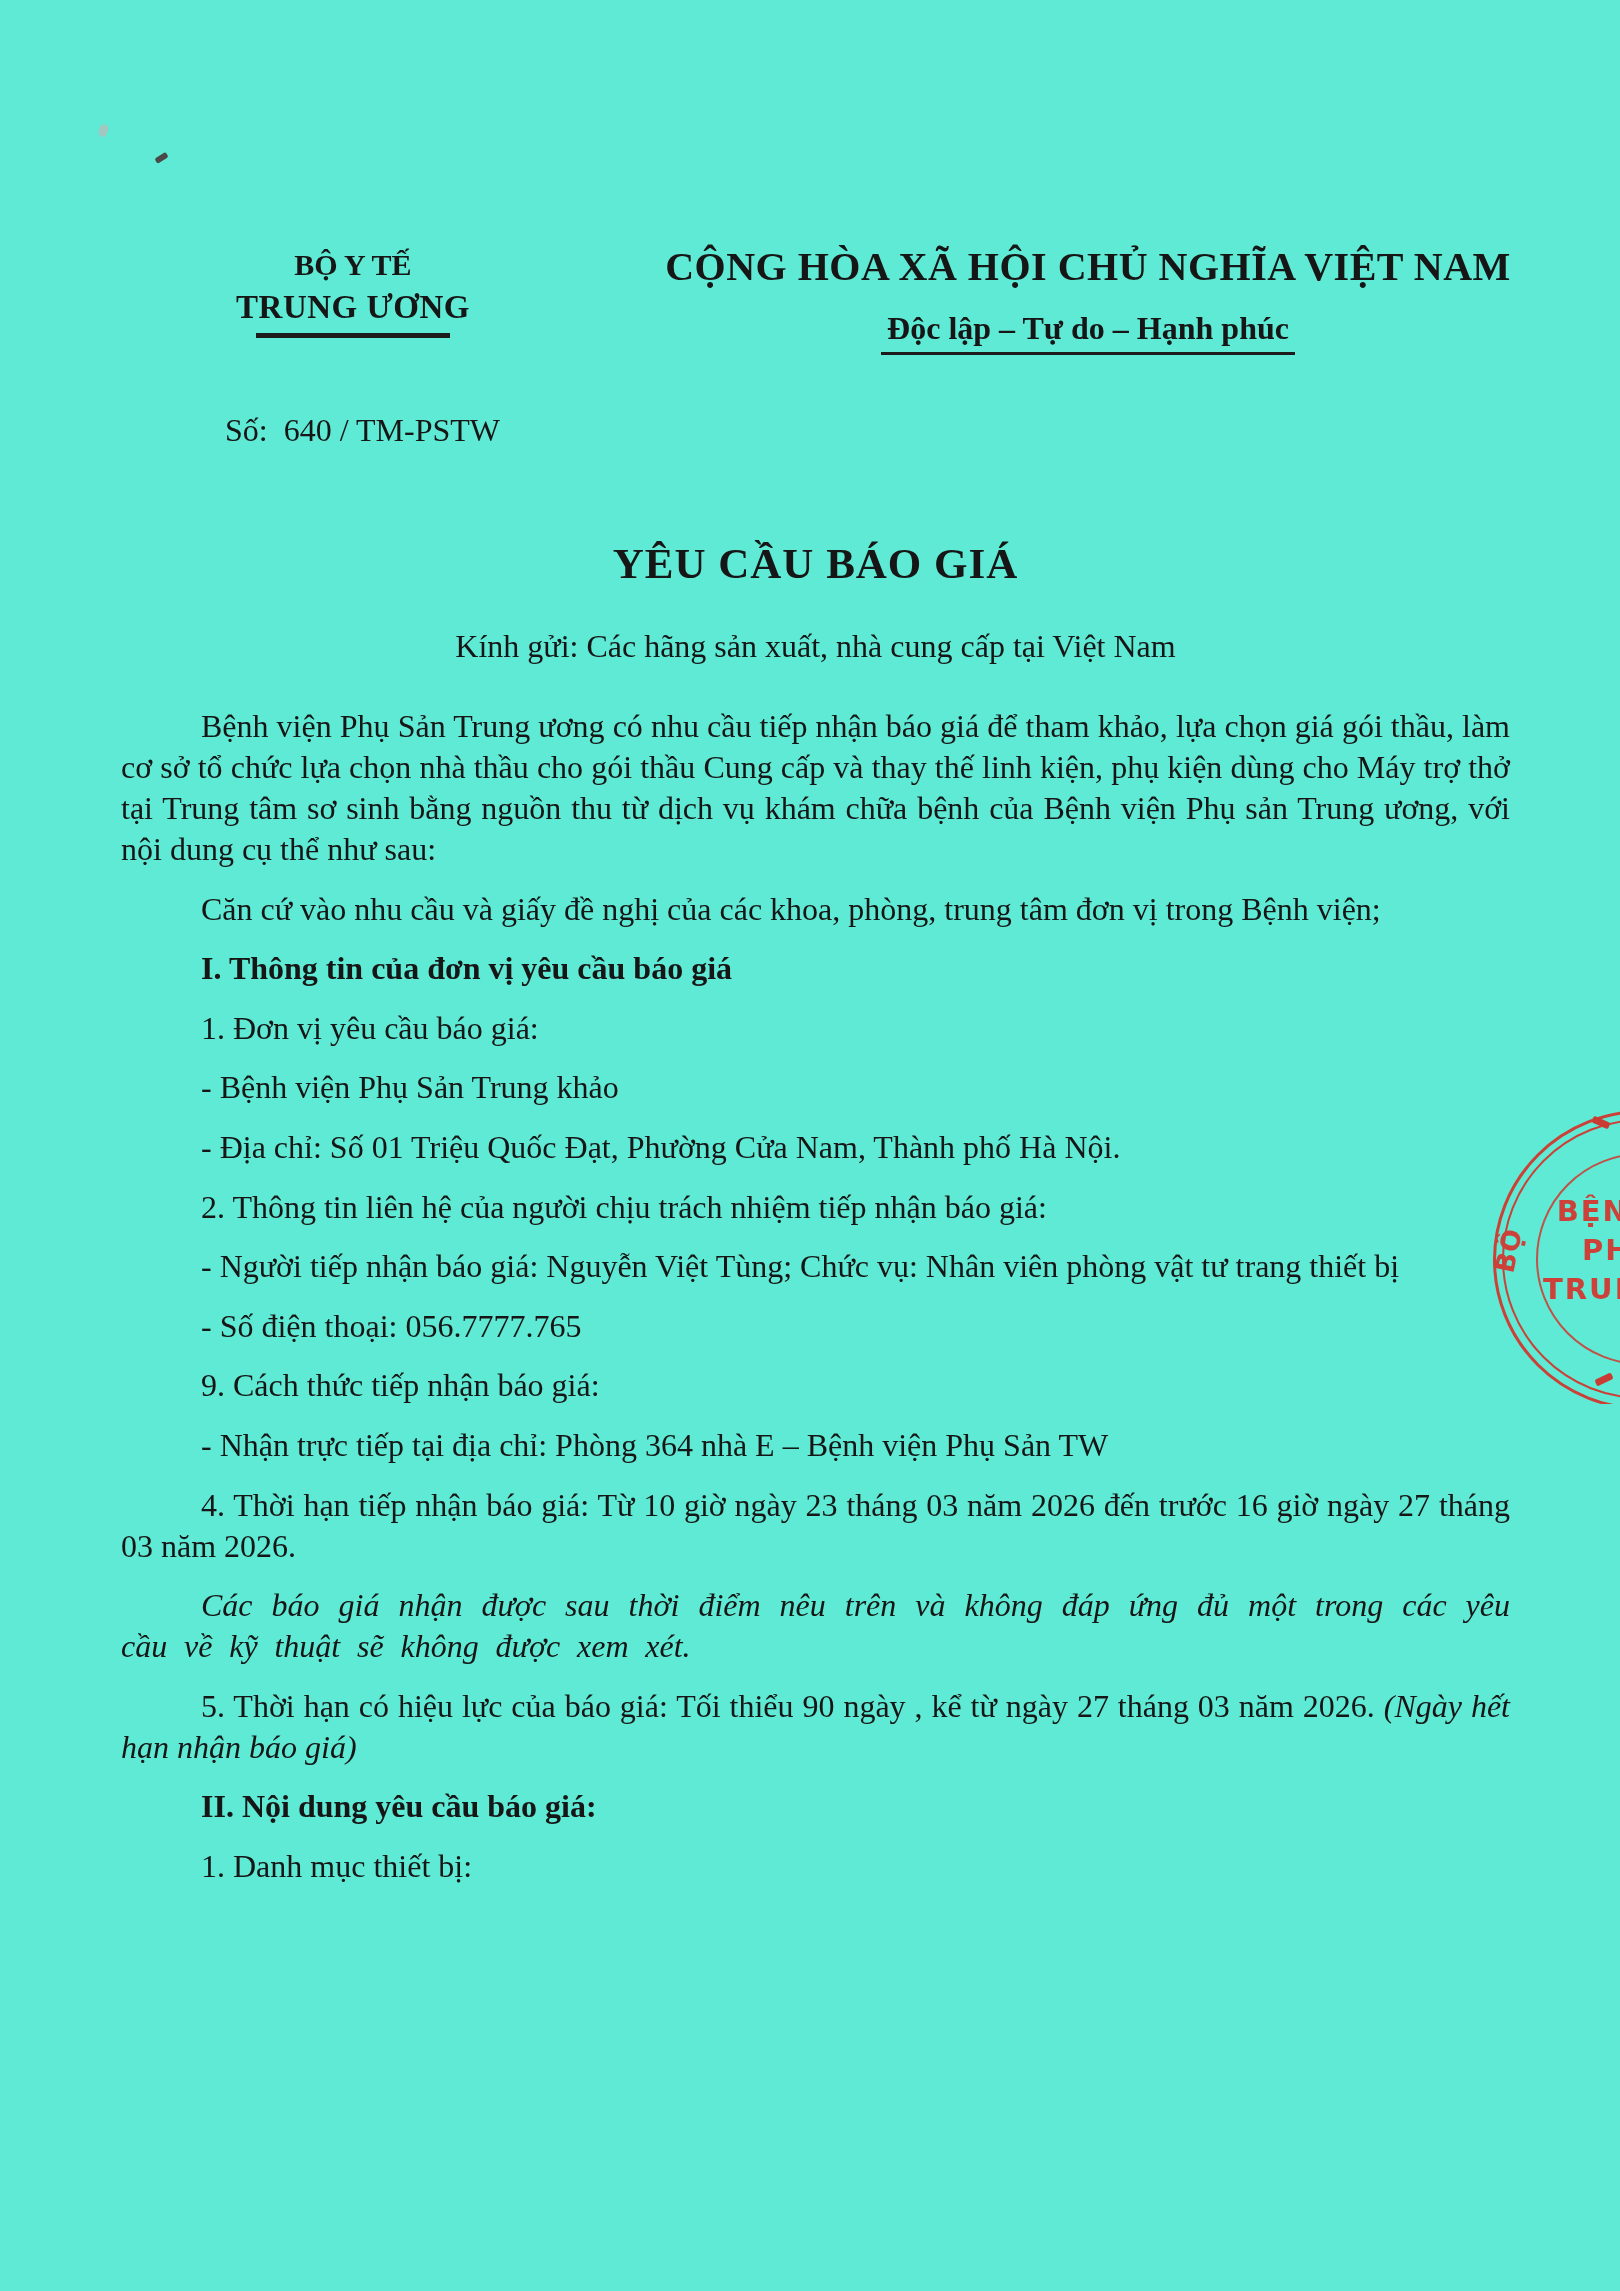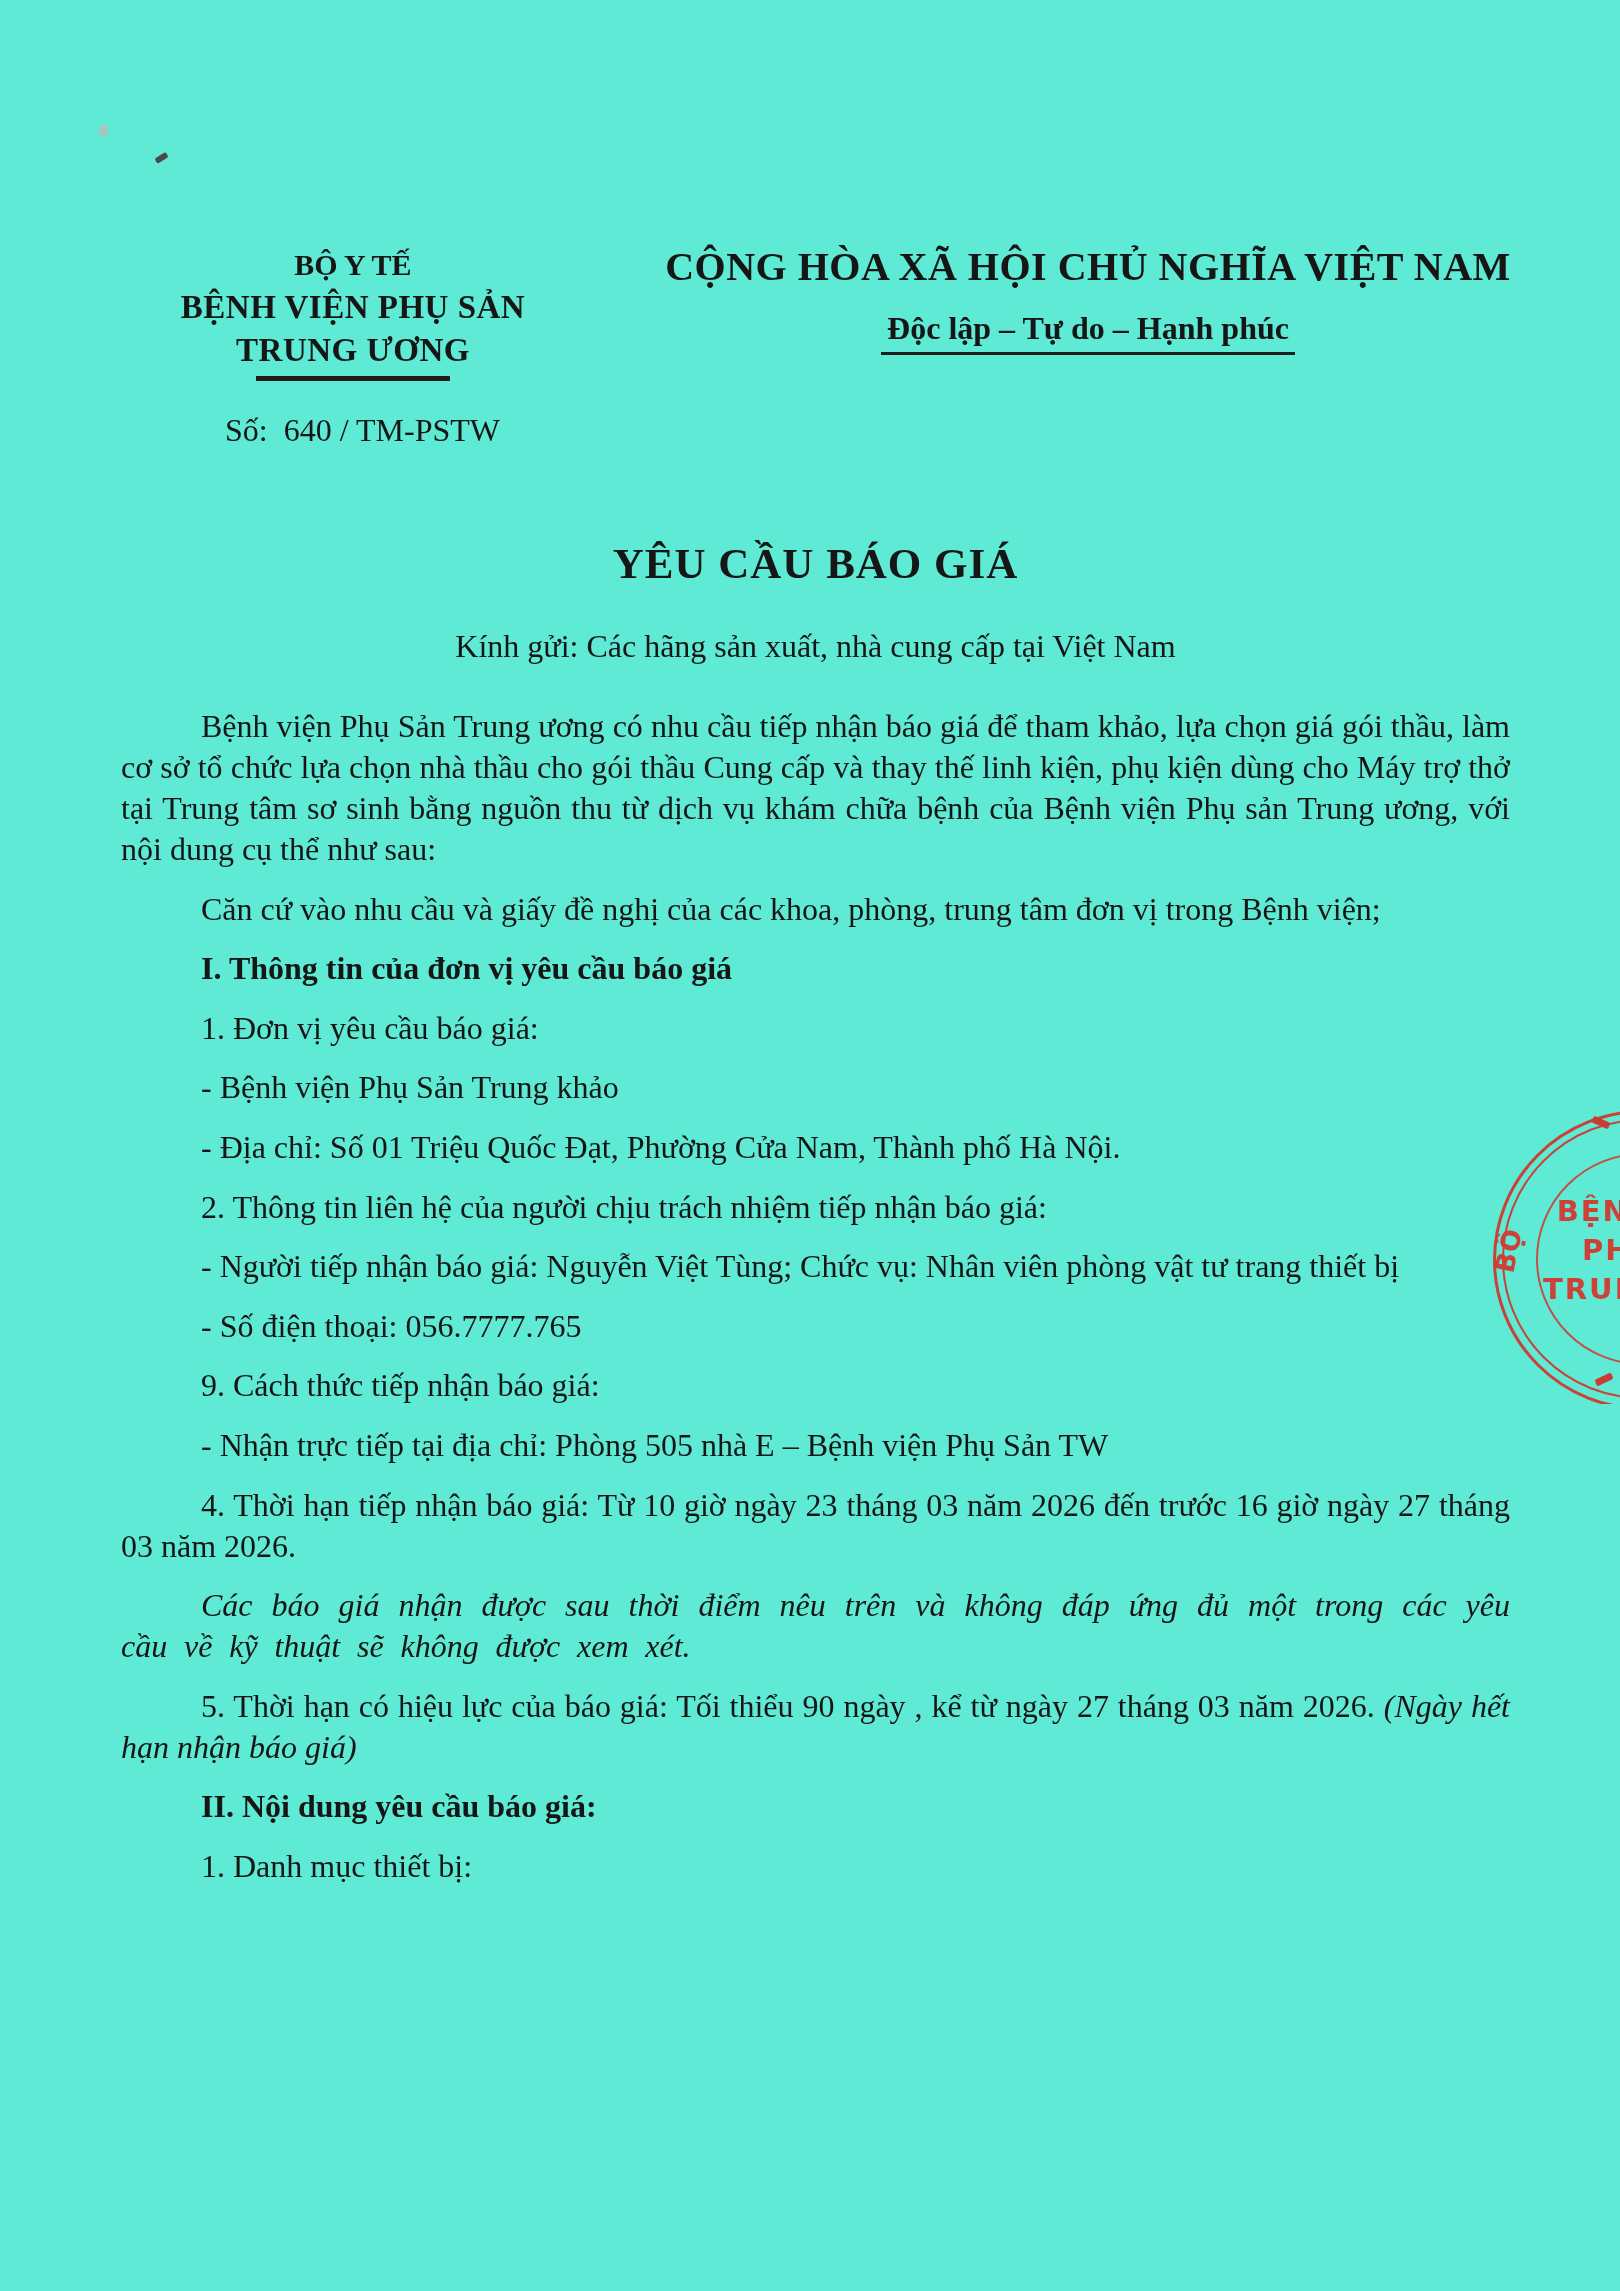--- a/index.html
+++ b/index.html
@@ -94,21 +94,20 @@
 </head>
 <body>
 
 <div class="page">
 
   <div class="speck1"></div>
   <div class="speck2"></div>
 
   <div class="hdr-left">
     <div class="l1">BỘ Y TẾ</div>
-    <div class="l2">BỆNH VIỆN PHỤ SẢN</div>
     <div class="l3">TRUNG ƯƠNG</div>
     <div class="hdr-left-rule"></div>
   </div>
 
   <div class="hdr-right">
     <div class="l1">CỘNG HÒA XÃ HỘI CHỦ NGHĨA VIỆT NAM</div><br>
     <div class="l2">Độc lập – Tự do – Hạnh phúc</div>
   </div>
 
   <div class="doc-number">Số:  640 / TM-PSTW</div>
@@ -120,21 +119,21 @@
     <p>Bệnh viện Phụ Sản Trung ương có nhu cầu tiếp nhận báo giá để tham khảo, lựa chọn giá gói thầu, làm cơ sở tổ chức lựa chọn nhà thầu cho gói thầu Cung cấp và thay thế linh kiện, phụ kiện dùng cho Máy trợ thở tại Trung tâm sơ sinh bằng nguồn thu từ dịch vụ khám chữa bệnh của Bệnh viện Phụ sản Trung ương, với nội dung cụ thể như sau:</p>
     <p>Căn cứ vào nhu cầu và giấy đề nghị của các khoa, phòng, trung tâm đơn vị trong Bệnh viện;</p>
     <p class="bold">I. Thông tin của đơn vị yêu cầu báo giá</p>
     <p>1. Đơn vị yêu cầu báo giá:</p>
     <p>- Bệnh viện Phụ Sản Trung khảo</p>
     <p>- Địa chỉ: Số 01 Triệu Quốc Đạt, Phường Cửa Nam, Thành phố Hà Nội.</p>
     <p>2. Thông tin liên hệ của người chịu trách nhiệm tiếp nhận báo giá:</p>
     <p>- Người tiếp nhận báo giá: Nguyễn Việt Tùng; Chức vụ: Nhân viên phòng vật tư trang thiết bị</p>
     <p>- Số điện thoại: 056.7777.765</p>
     <p>9. Cách thức tiếp nhận báo giá:</p>
-    <p>- Nhận trực tiếp tại địa chỉ: Phòng 505 nhà E – Bệnh viện Phụ Sản TW</p>
+    <p>- Nhận trực tiếp tại địa chỉ: Phòng 364 nhà E – Bệnh viện Phụ Sản TW</p>
     <p>4. Thời hạn tiếp nhận báo giá: Từ 10 giờ ngày 23 tháng 03 năm 2026 đến trước 16 giờ ngày 27 tháng 03 năm 2026.</p>
     <p class="bold-italic">Các báo giá nhận được sau thời điểm nêu trên và không đáp ứng đủ một trong các yêu cầu về kỹ thuật sẽ không được xem xét.</p>
     <p><span>5. Thời hạn có hiệu lực của báo giá: Tối thiểu 90 ngày , kể từ ngày 27 tháng 03 </span><span>năm 2026. </span><span class="italic">(Ngày hết hạn nhận báo giá)</span></p>
     <p class="bold">II. Nội dung yêu cầu báo giá:</p>
     <p>1. Danh mục thiết bị:</p>
   </div>
 
   <div class="stamp">
     <div class="ring outer1"></div>
     <div class="ring outer2"></div>

